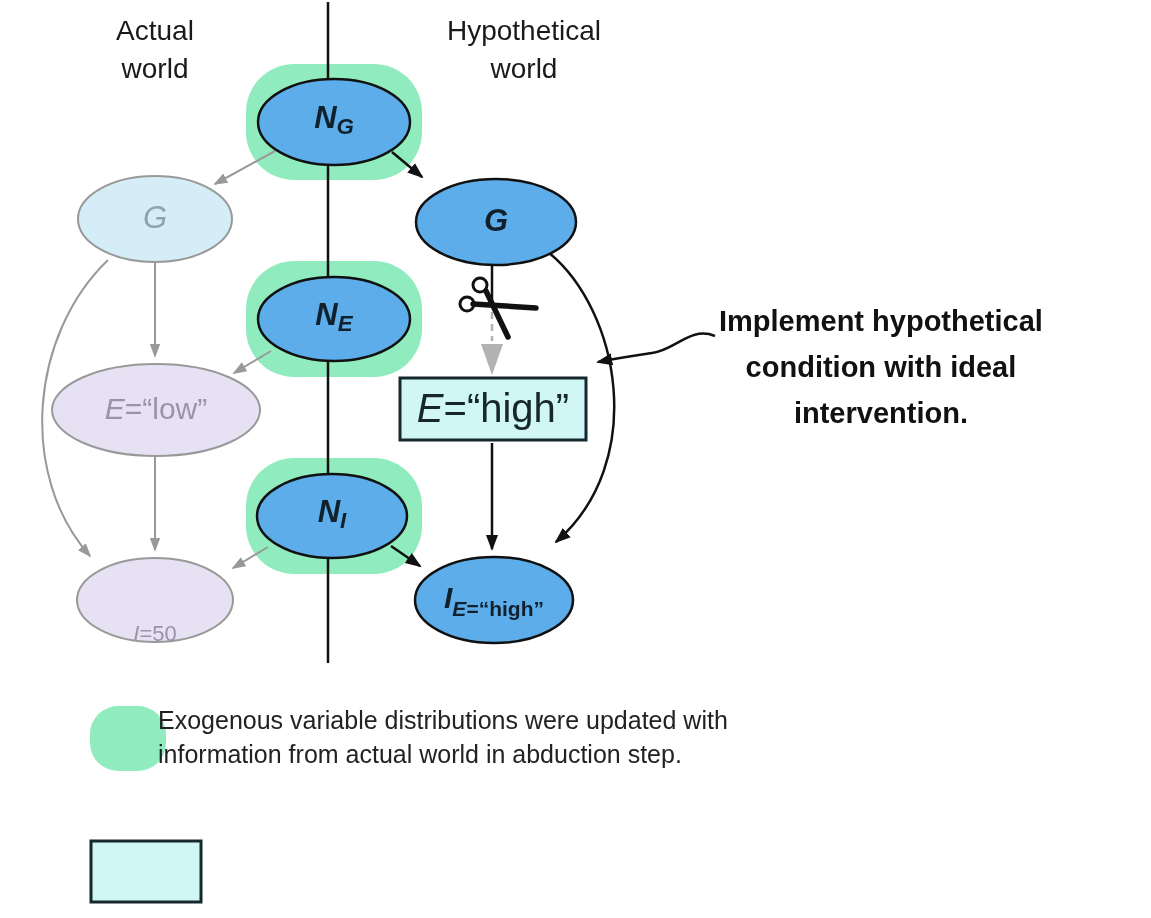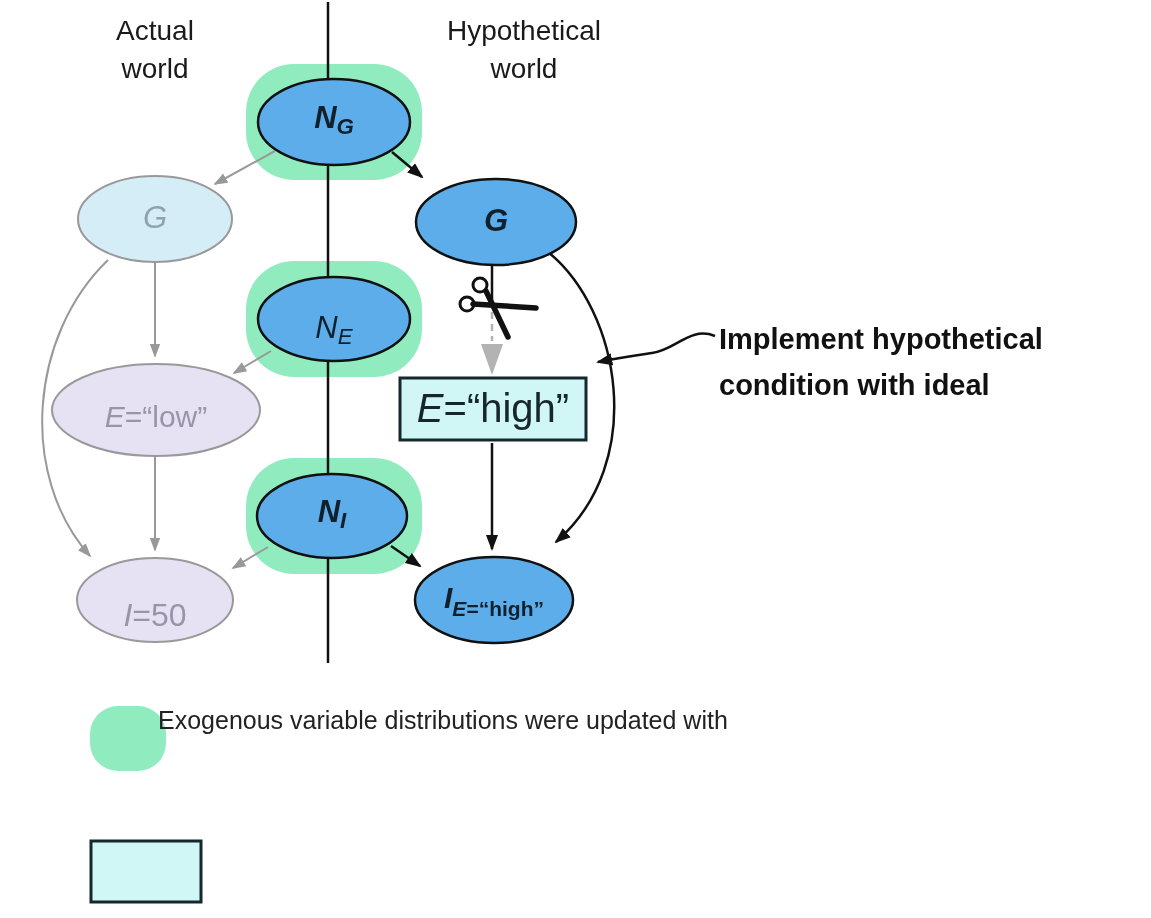--- a/index.html
+++ b/index.html
@@ -7,21 +7,21 @@
          font-family:"Liberation Sans", sans-serif;color:#1a1a1a;}
   #diagram-svg{position:absolute;left:0;top:0;}
   .txt{position:absolute;white-space:nowrap;}
   .center{transform:translate(-50%,-50%);text-align:center;}
   .hcenter{transform:translateX(-50%);text-align:center;}
   .header{font-size:28px;line-height:38px;color:#1a1a1a;}
   .lbl{font-size:31px;color:#10202c;}
   .it{font-style:italic;}
   .sub{font-size:0.72em;vertical-align:-0.28em;}
   .faded-blue-lbl{color:#8fa3ae;}
-  .faded-purple-lbl{color:#9a94a8;margin-top:8px;}
+  .faded-purple-lbl{color:#9a94a8;}
   .boxlbl{font-size:40px;color:#16262c;}
   .ihyp-main{font-size:30px;}
   .ihyp-sub{font-size:21px;vertical-align:-0.42em;font-weight:bold;}
   .ihyp-sub .it{font-weight:normal;}
   .annotation{font-weight:bold;font-size:29px;line-height:46px;color:#111;}
   .legend-italic{font-size:25px;line-height:34px;color:#222;}
   .legend-plain{font-size:27px;color:#222;}
 </style>
 </head>
 <body>
@@ -94,49 +94,51 @@
     <div>world</div>
   </div>
   <div class="txt hcenter header" style="left:524px;top:12px;">
     <div>Hypothetical</div>
     <div>world</div>
   </div>
 
   <div class="txt center lbl" style="left:334px;top:120px;font-weight:bold;">
     <span class="it">N</span><span class="sub it">G</span>
   </div>
-  <div class="txt center lbl" style="left:334px;top:330px;font-weight:normal;">
+  <div class="txt center lbl" style="left:334px;top:317px;font-weight:bold;">
     <span class="it">N</span><span class="sub it">E</span>
   </div>
   <div class="txt center lbl" style="left:332px;top:514px;font-weight:bold;">
     <span class="it">N</span><span class="sub it">I</span>
   </div>
 
   <div class="txt center lbl faded-blue-lbl" style="left:155px;top:218px;">
     <span class="it">G</span>
   </div>
   <div class="txt center lbl faded-purple-lbl" style="left:156px;top:409px;font-size:30px;">
     <span class="it">E</span><span>=“low”</span>
   </div>
-  <div class="txt center lbl faded-purple-lbl" style="left:155px;top:607px;font-size:32px;">
+  <div class="txt center lbl faded-purple-lbl" style="left:155px;top:634px;font-size:22px;">
     <span class="it">I</span><span>=50</span>
   </div>
 
   <div class="txt center lbl" style="left:496px;top:221px;font-weight:bold;">
     <span class="it">G</span>
   </div>
   <div class="txt center boxlbl" style="left:493px;top:408px;">
     <span class="it">E</span><span>=“high”</span>
   </div>
   <div class="txt center" style="left:494px;top:601px;color:#10202c;">
     <span class="it ihyp-main" style="font-weight:bold;">I</span><span class="ihyp-sub"><span class="it" style="font-weight:bold;">E</span><span style="font-weight:bold;">=“high”</span></span>
   </div>
 
-  <div class="txt annotation" style="left:719px;top:316px;">
+  <div class="txt annotation" style="left:719px;top:298px;text-align:center;">
     <div>Implement hypothetical</div>
     <div>condition with ideal</div>
+    <div>intervention.</div>
   </div>
 
   <div class="txt legend-italic" style="left:158px;top:703px;">
     <div>Exogenous variable distributions were updated with</div>
+    <div>information from actual world in abduction step.</div>
   </div>
 
 </div>
 
 </body></html>

